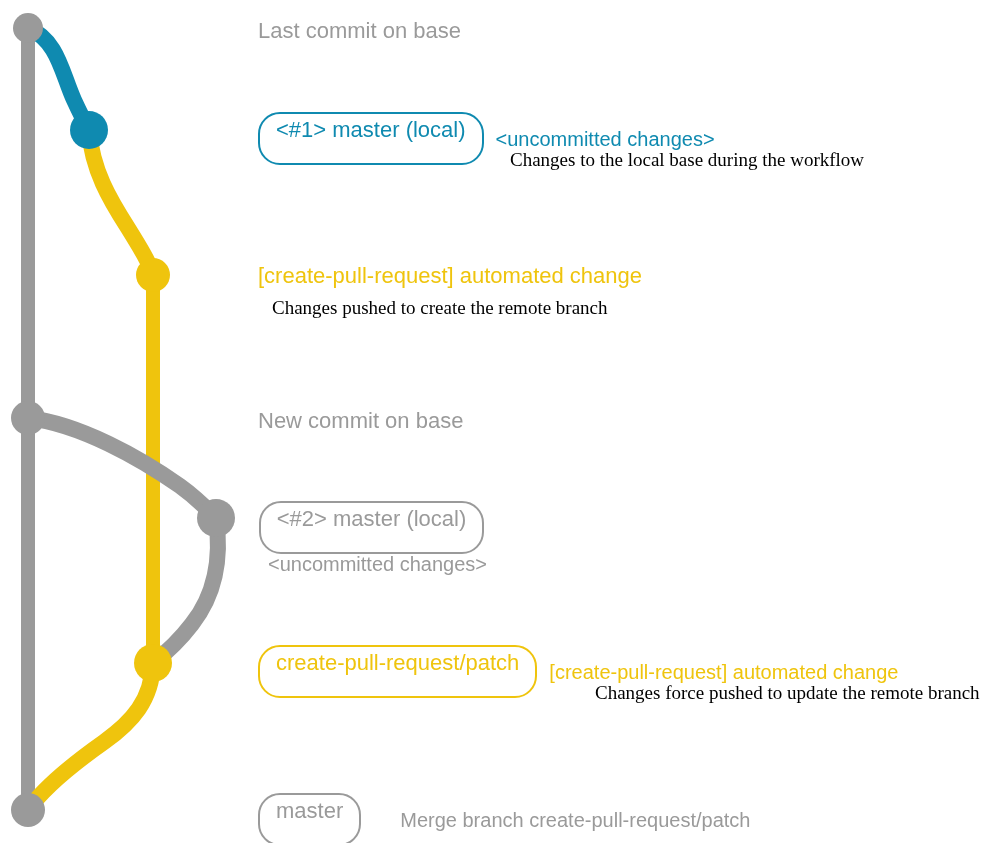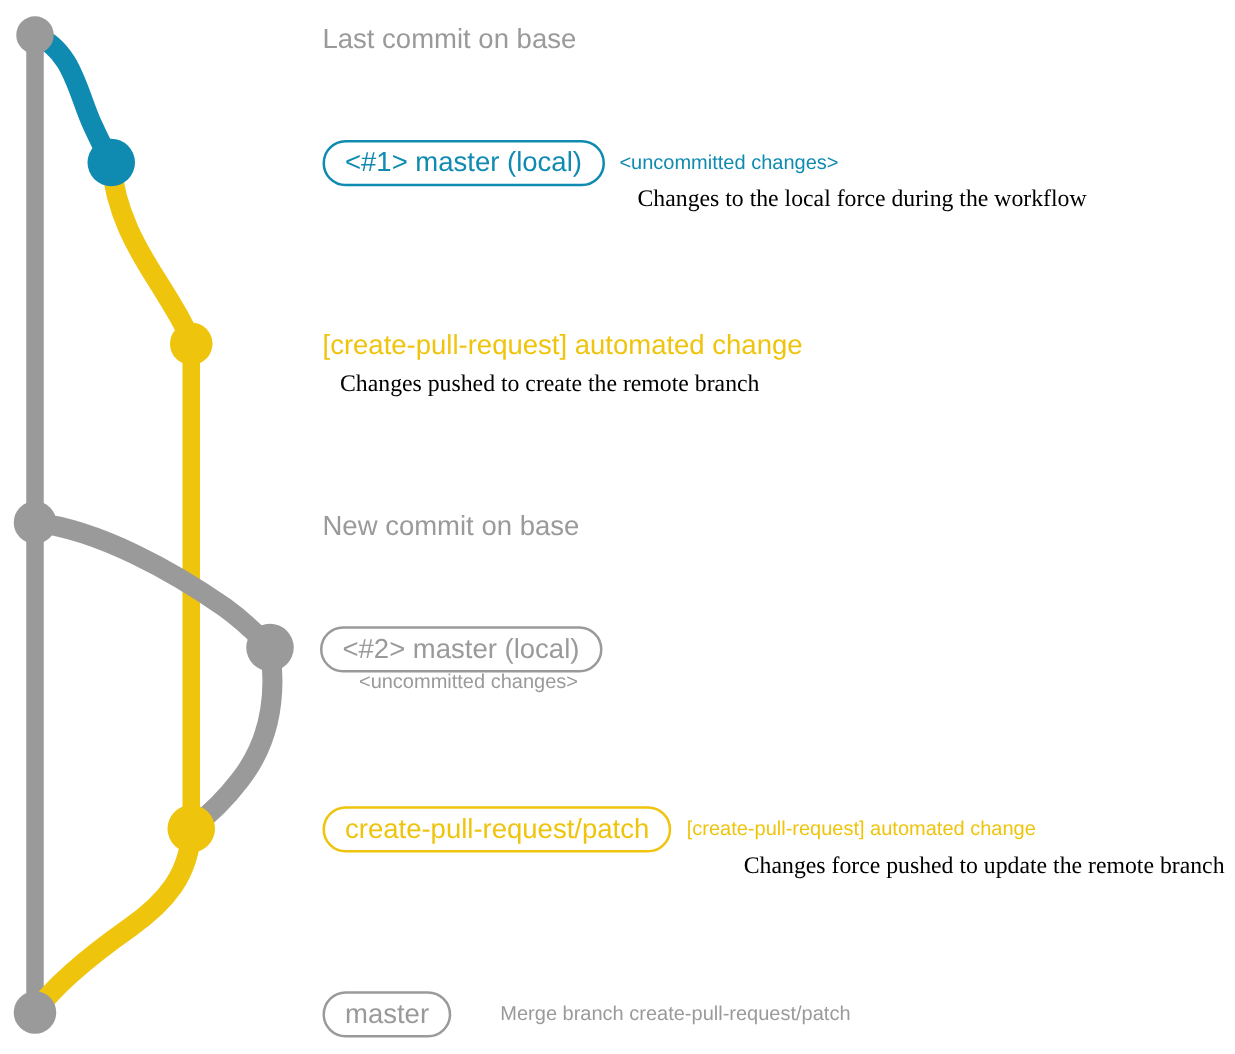--- a/index.html
+++ b/index.html
@@ -38,40 +38,40 @@
     position: absolute;
     white-space: nowrap;
     font-family: "Liberation Serif", serif;
     font-size: 19px;
     color: #000000;
   }
   .badge {
     display: inline-block;
     border: 2px solid #9a9a9a;
     border-radius: 22px;
-    padding: 5px 16px 6px 16px;
+    padding: 5px 16px 22px 16px;
     font-size: 22px;
     line-height: 1;
     color: #9a9a9a;
     background: transparent;
   }
   .badge.teal {
     border-color: #0f8ab0;
     color: #0f8ab0;
   }
   .badge.gold {
     border-color: #efc40d;
     color: #efc40d;
   }
   .badge.gray {
     border-color: #9a9a9a;
     color: #9a9a9a;
   }
   .msg {
-    font-size: 16px;
+    font-size: 20px;
     line-height: 1;
     margin-left: 12px;
   }
   .msg.teal { color: #0f8ab0; }
   .msg.gold { color: #efc40d; }
   .msg.gray { color: #9a9a9a; }
   .headline {
     position: absolute;
     white-space: nowrap;
     font-size: 22px;
@@ -109,21 +109,21 @@
 </svg>
 
 <div class="layer-text">
 
   <div class="headline gray" style="left:258px; top:20px;">Last commit on base</div>
 
   <div class="row" style="left:258px; top:112px;">
     <span class="badge teal">&lt;#1&gt; master (local)</span>
     <span class="msg teal">&lt;uncommitted changes&gt;</span>
   </div>
-  <div class="sub" style="left:510px; top:149px;">Changes to the local force during the workflow</div>
+  <div class="sub" style="left:510px; top:149px;">Changes to the local base during the workflow</div>
 
   <div class="headline gold" style="left:258px; top:265px;">[create-pull-request] automated change</div>
   <div class="sub" style="left:272px; top:297px;">Changes pushed to create the remote branch</div>
 
   <div class="headline gray" style="left:258px; top:410px;">New commit on base</div>
 
   <div class="row" style="left:256px; top:501px;flex-direction:column;">
     <span class="badge gray">&lt;#2&gt; master (local)</span>
     <span class="msg gray">&lt;uncommitted changes&gt;</span>
   </div>

